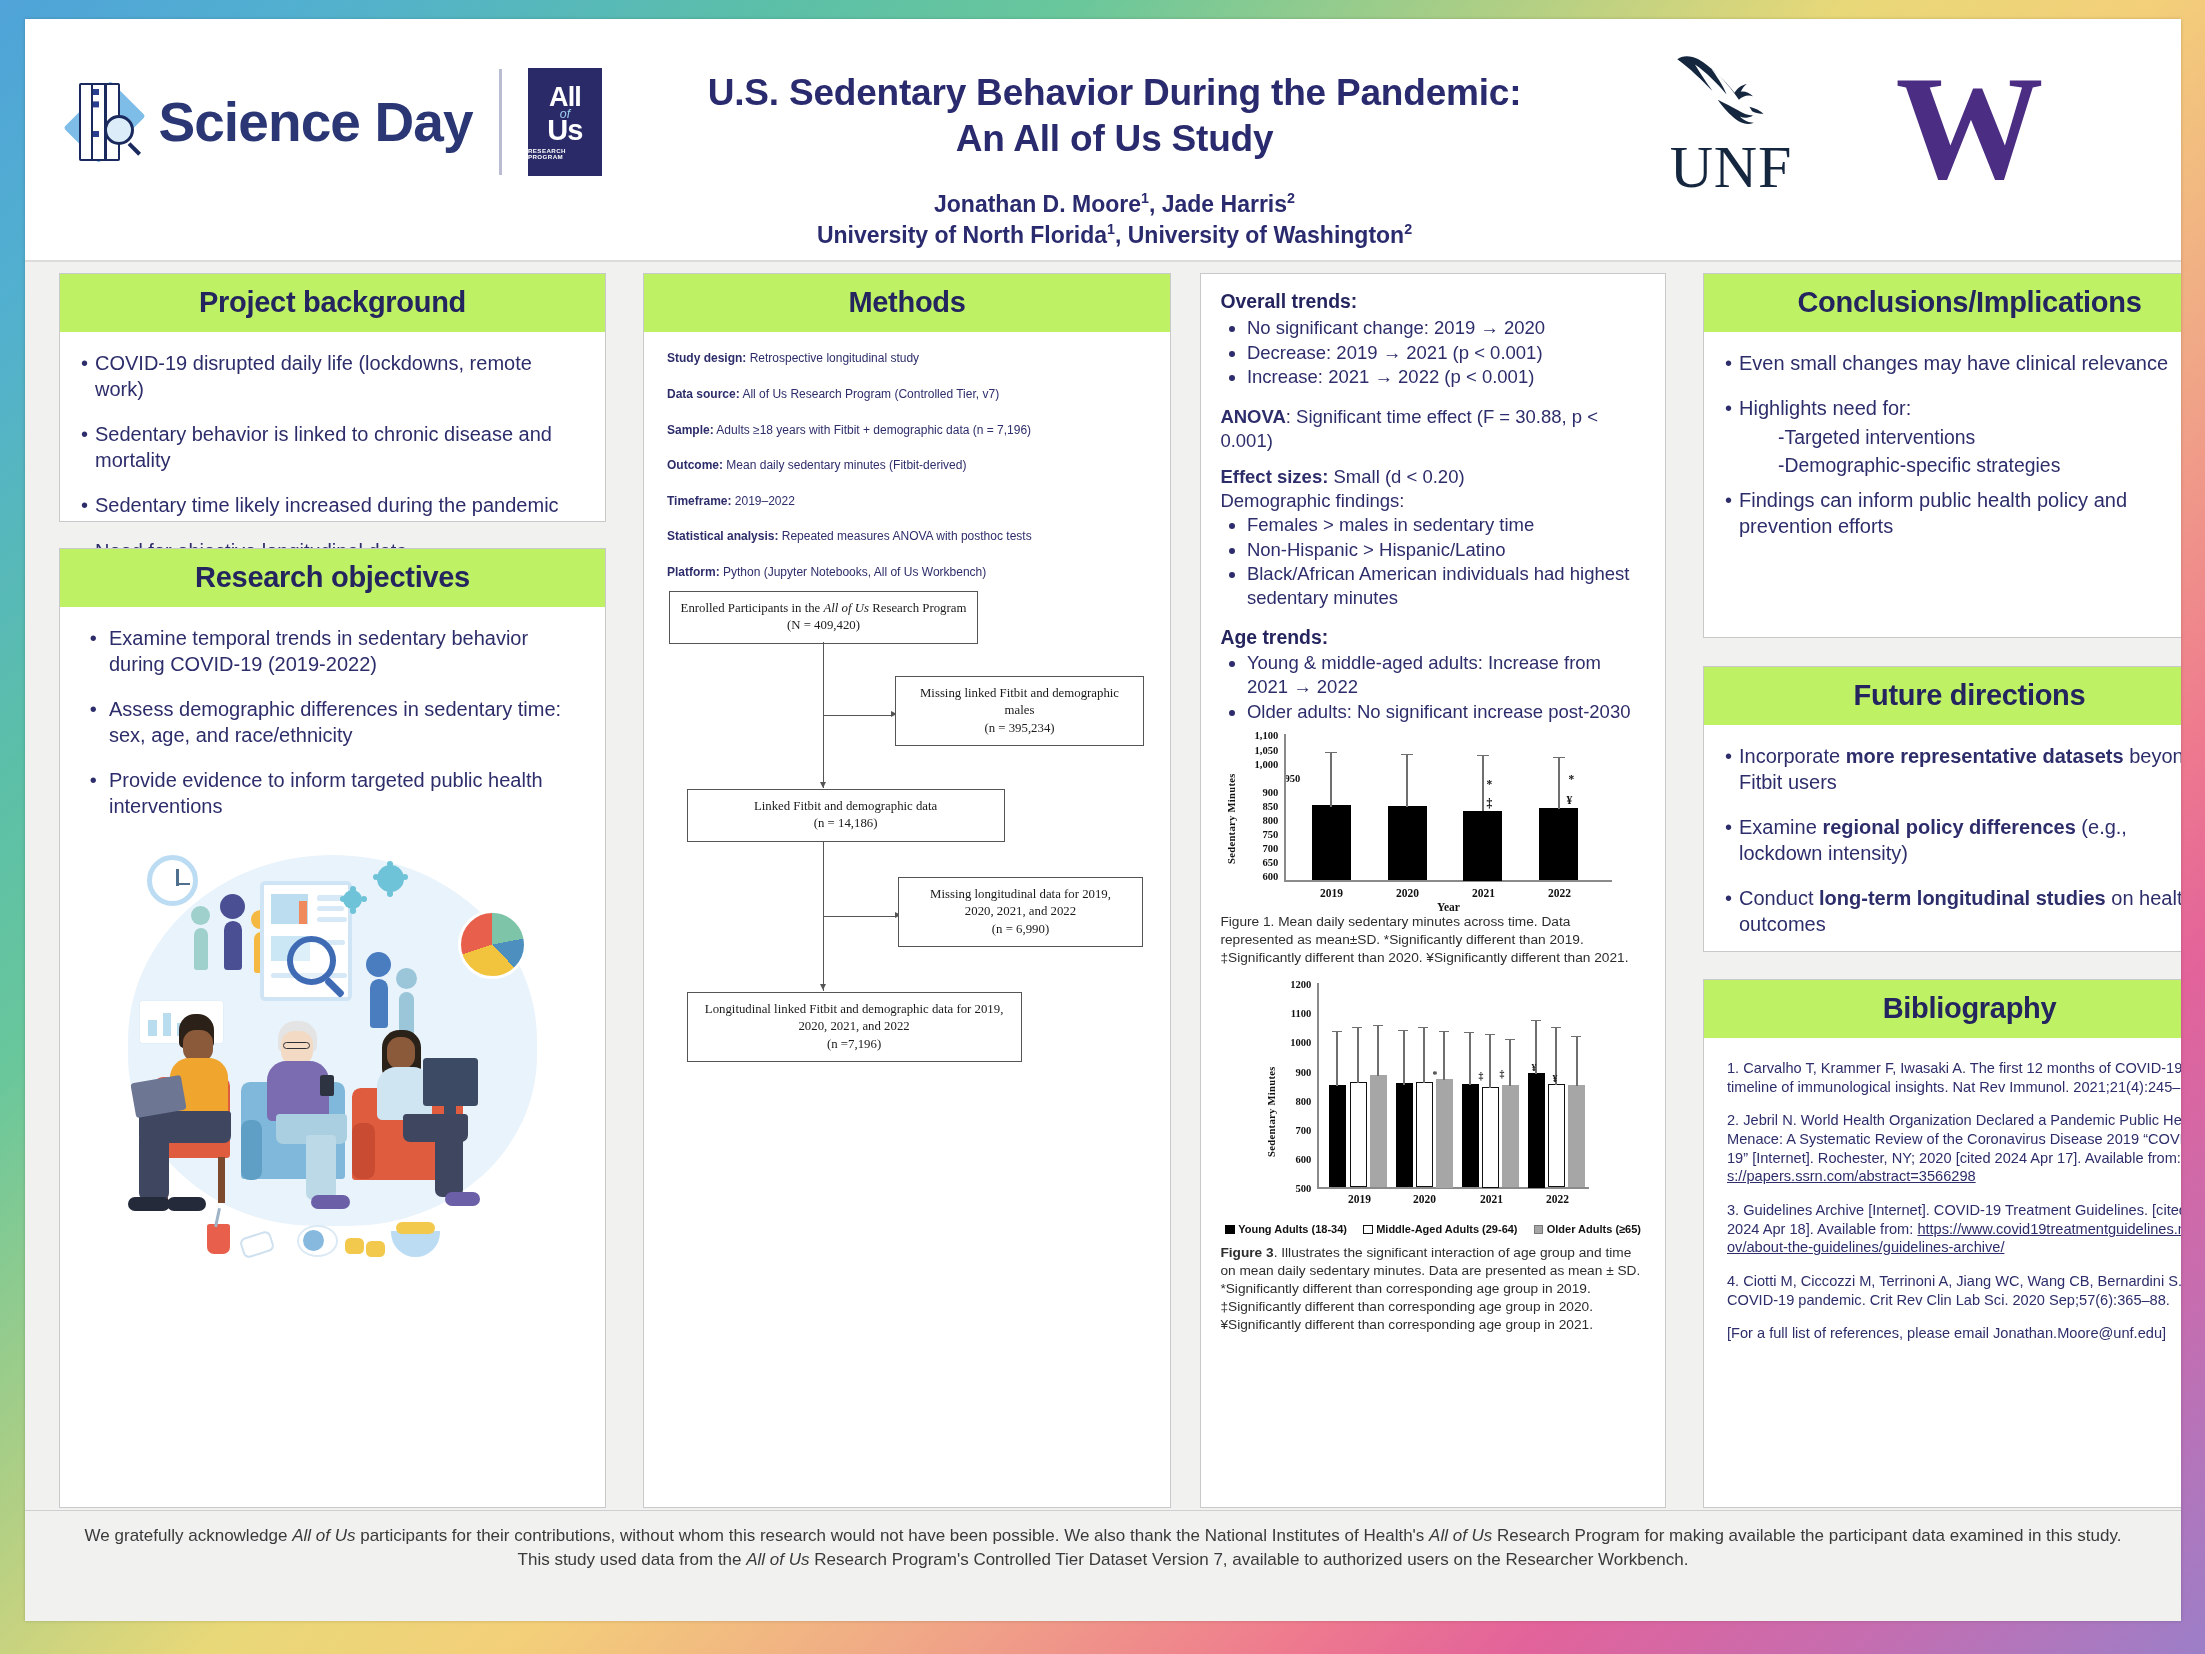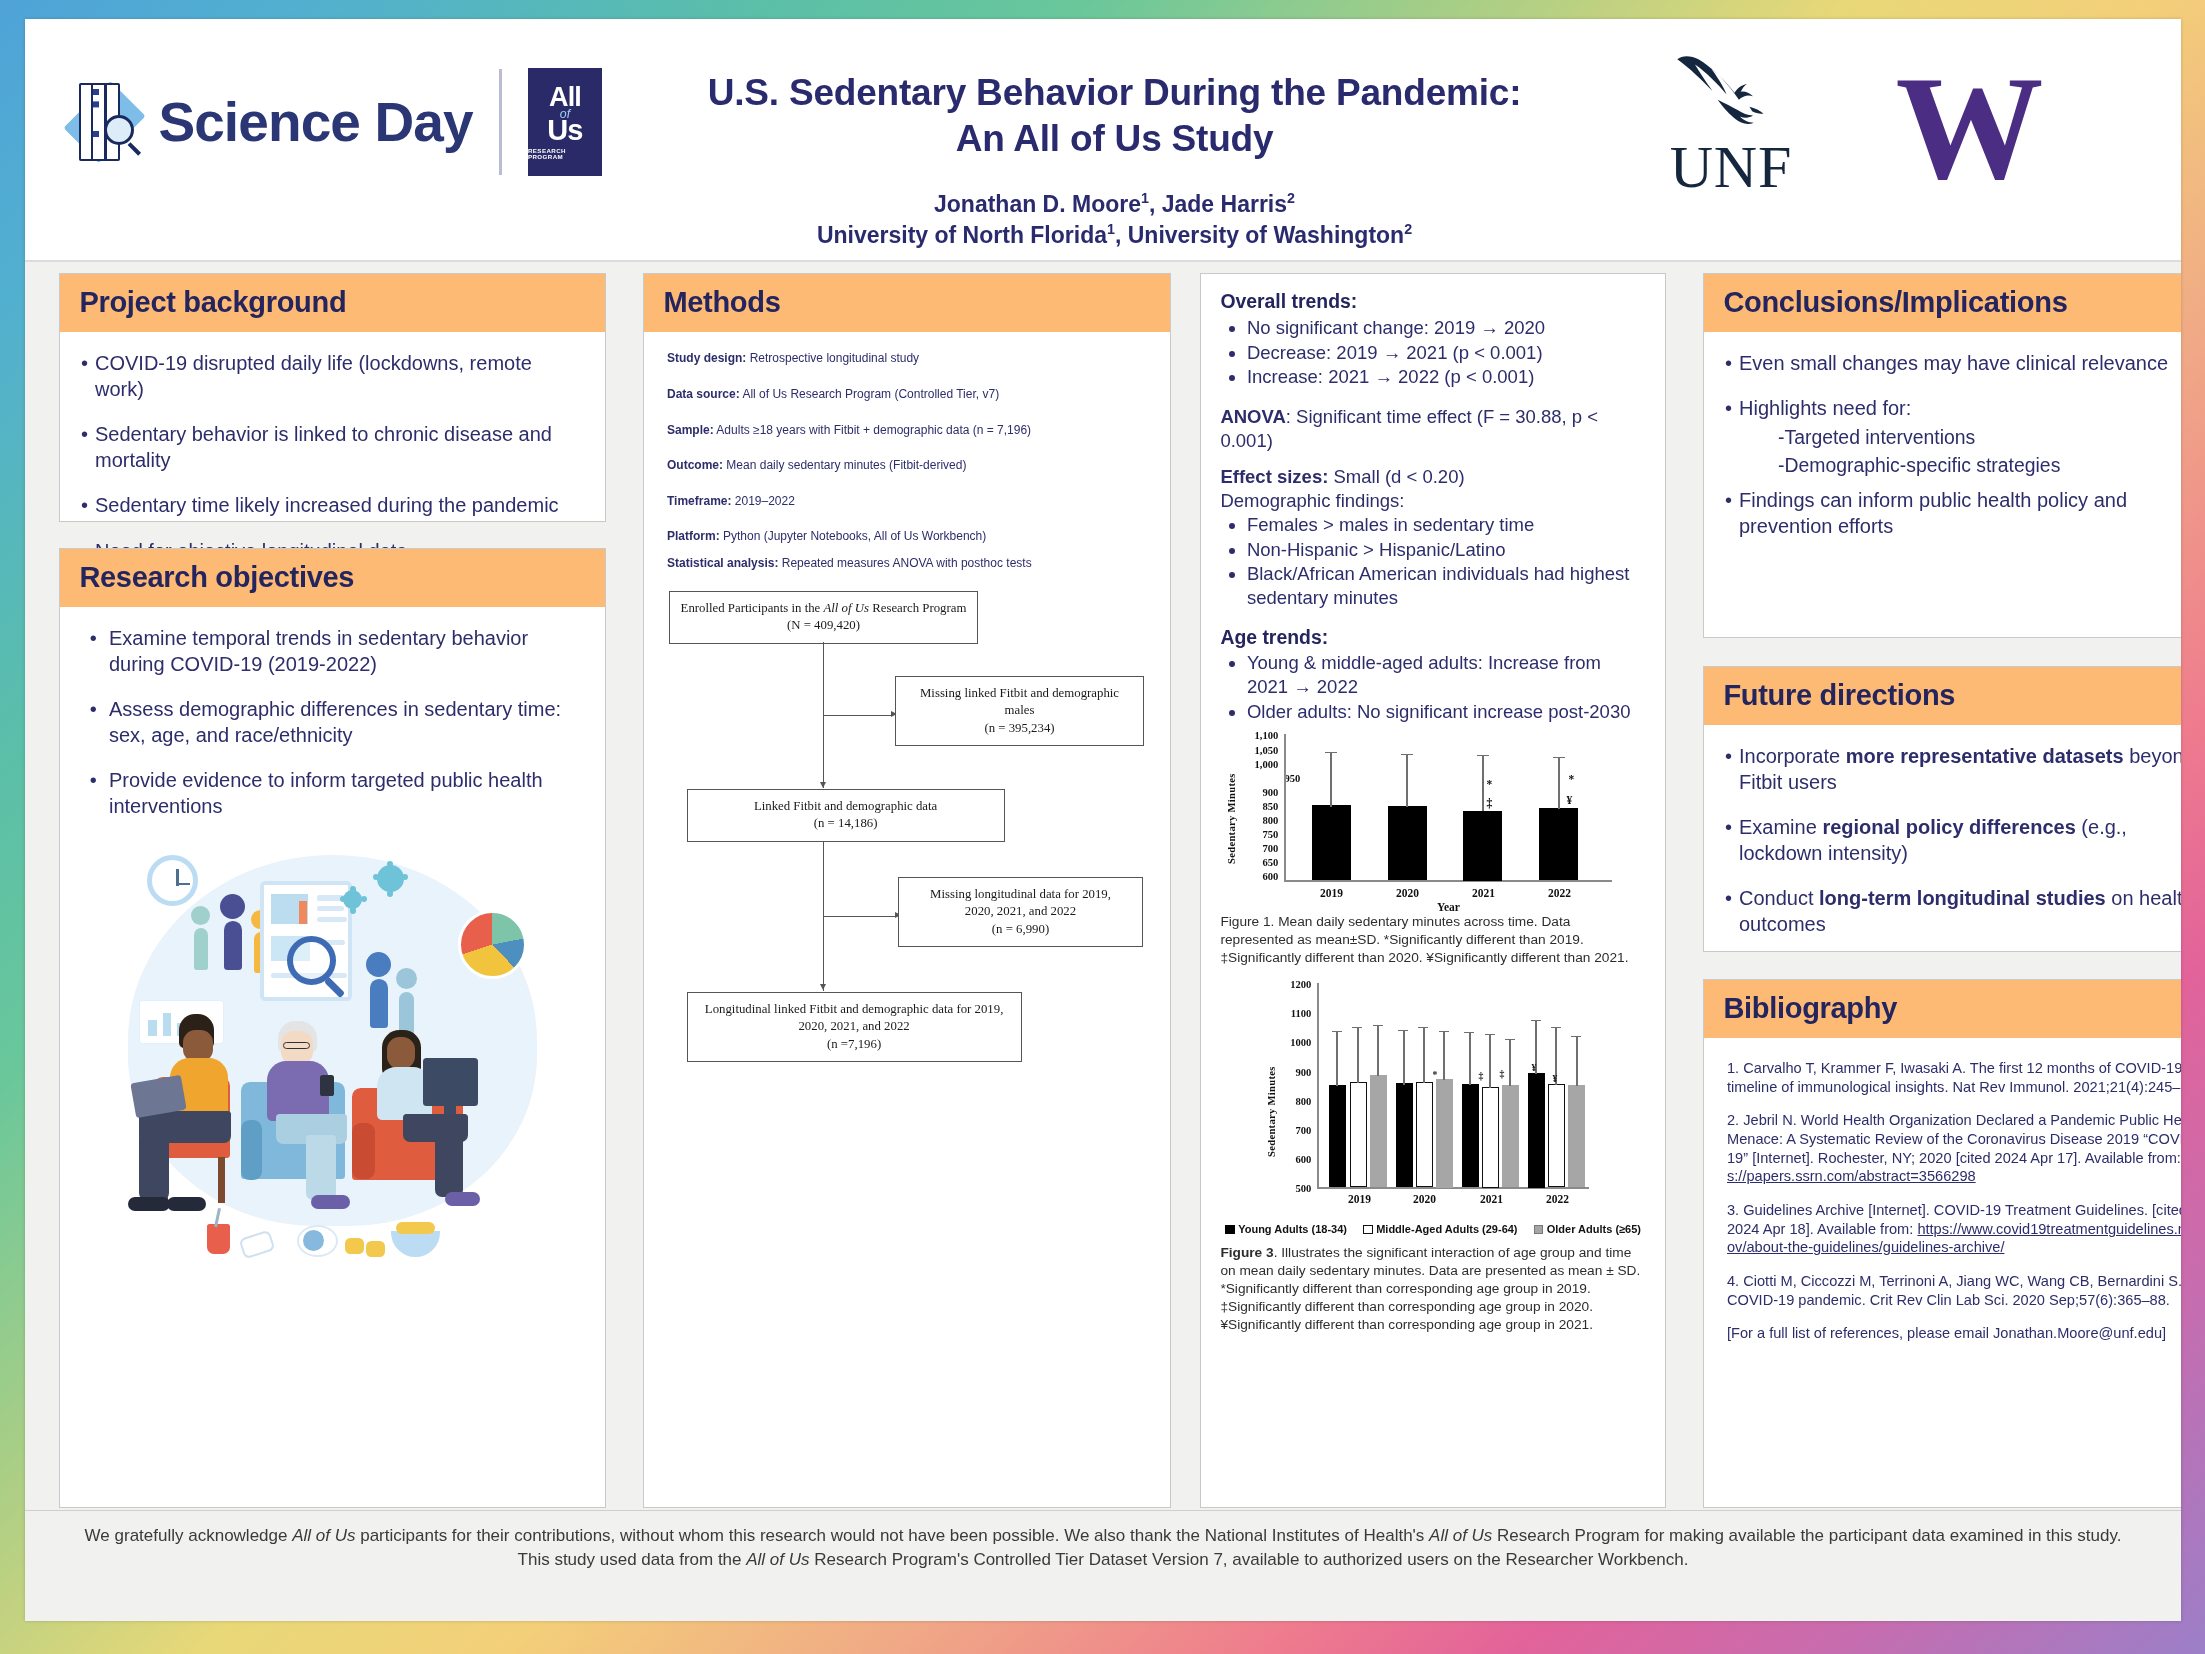--- a/index.html
+++ b/index.html
@@ -93,21 +93,21 @@
     color: #4b2e83; line-height: .82; letter-spacing: -3.5px; }
 
   
   .cols { position: absolute; left: 0; top: 254px; width: 2156px; height: 1235px; }
 
   .card {
     position: absolute; background: #ffffff;
     border: 0.9px solid #c9c9c9;
   }
   .card-head {
-    background: #fdba74; padding: 11.5px 19.4px 13.2px;
+    background: #bef264; padding: 11.5px 19.4px 13.2px; text-align: center;
   }
   .card-head h2 {
     font-size: 29px; font-weight: 700; color: #24245f; letter-spacing: -0.3px;
   }
   .card-body { padding: 17.6px 21px 16px; }
 
   .bullets li, .bullets p {
     list-style: none; font-size: 20px; color: #2d2d6b; line-height: 1.3;
     margin-bottom: 19.4px; position: relative; padding-left: 14px;
   }
@@ -413,22 +413,22 @@
     <section class="card" style="left:618px; top:0; width:528px; height:1235px;">
       <div class="card-head">
         <h2>Methods</h2>
       </div>
       <div class="card-body" style="padding:19.4px 23px 8.8px;">
         <p class="mtxt"><b>Study design:</b><span> Retrospective longitudinal study</span></p>
         <p class="mtxt"><b>Data source:</b><span> All of Us Research Program (Controlled Tier, v7)</span></p>
         <p class="mtxt"><b>Sample:</b><span> Adults ≥18 years with Fitbit + demographic data (n = 7,196)</span></p>
         <p class="mtxt"><b>Outcome:</b><span> Mean daily sedentary minutes (Fitbit-derived)</span></p>
         <p class="mtxt"><b>Timeframe:</b><span> 2019–2022</span></p>
+        <p class="mtxt"><b>Statistical analysis:</b><span> Repeated measures ANOVA with posthoc tests</span></p>
         <p class="mtxt" style="margin-bottom:10.6px"><b>Platform:</b><span> Python (Jupyter Notebooks, All of Us Workbench)</span></p>
-        <p class="mtxt"><b>Statistical analysis:</b><span> Repeated measures ANOVA with posthoc tests</span></p>
 
         <div class="flow" style="height:494px;">
           <div class="fbox" style="left:0; top:0; width:309px;">
             <div><span>Enrolled Participants in the </span><i>All of Us</i><span> Research Program</span></div>
             <div>(N = 409,420)</div>
           </div>
 
           <div class="vline" style="top:51px; height:146px;"></div>
           <div class="arrowhead" style="left:151px; top:191px;"></div>
 

